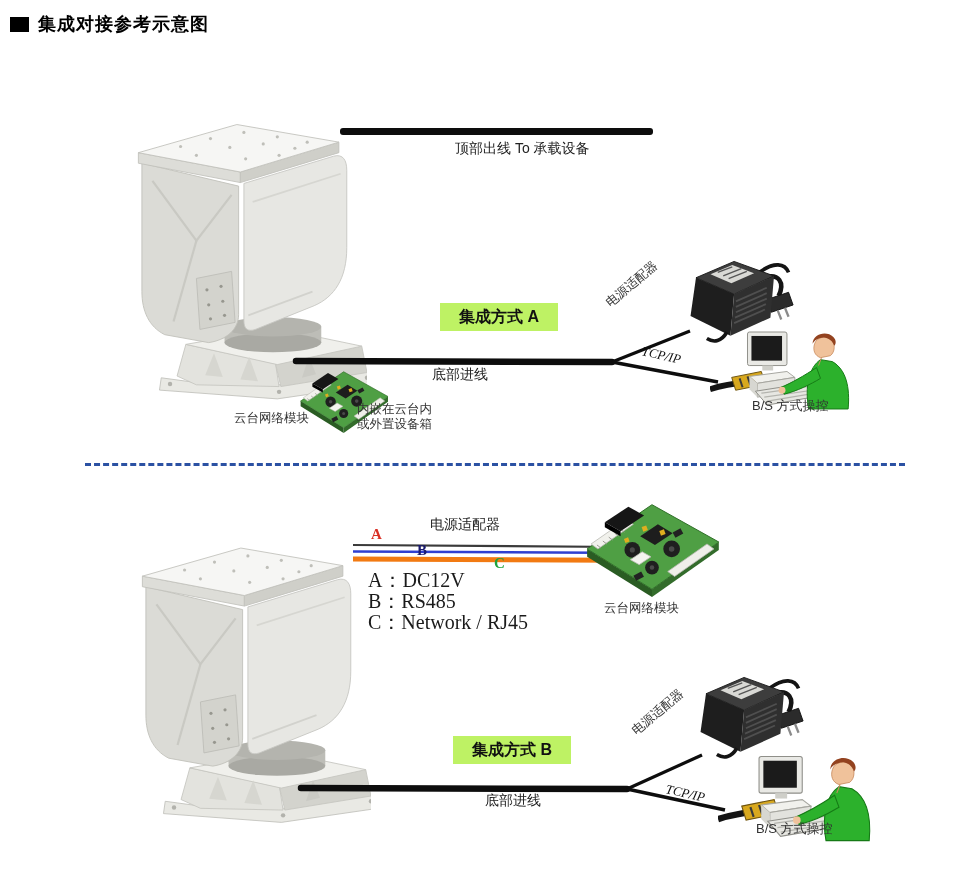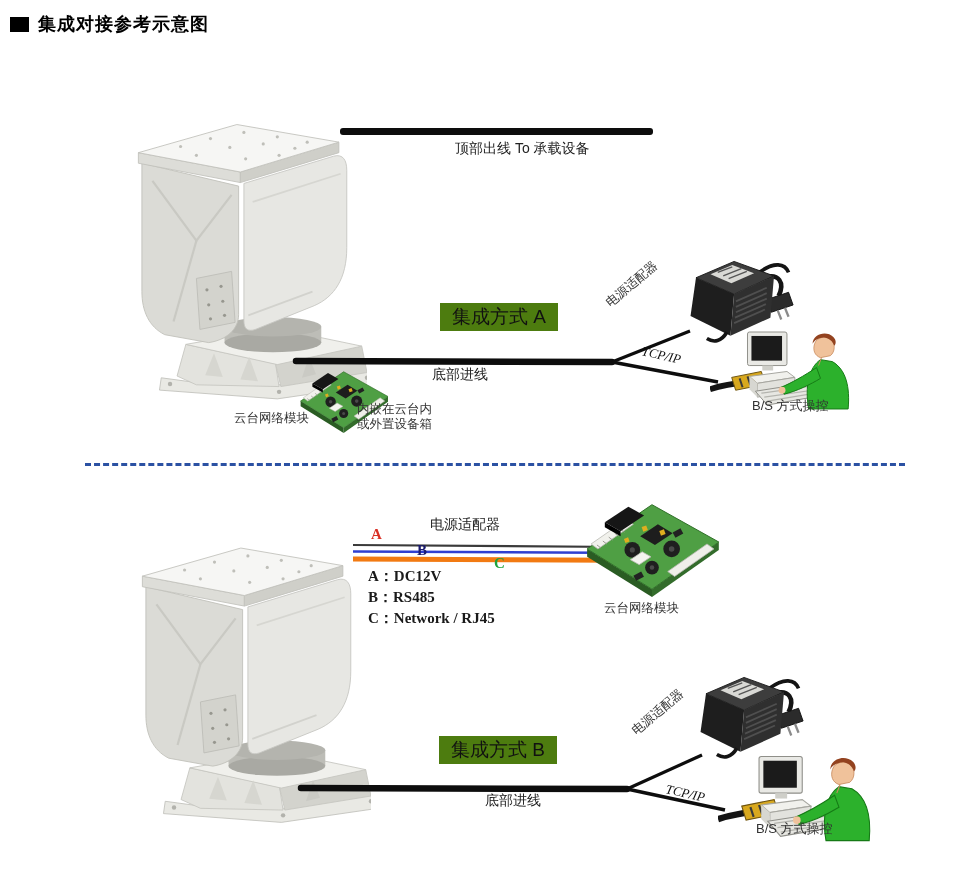--- a/index.html
+++ b/index.html
@@ -4,29 +4,29 @@
 <style>
   html,body{margin:0;padding:0;background:#ffffff;}
   #canvas{position:relative;width:960px;height:856px;background:#ffffff;overflow:hidden;
           font-family:"Liberation Sans","DejaVu Sans",sans-serif;color:#1a1a1a;}
   .abs{position:absolute;}
   .lbl{font-size:14px;color:#222;white-space:nowrap;}
   .lbl-sm{font-size:12.5px;color:#333;white-space:nowrap;}
   .title-row{position:absolute;left:10px;top:12px;display:flex;align-items:center;}
   .title-bullet{width:19px;height:15px;background:#000;margin-right:9px;}
   .title-text{font-size:18px;font-weight:bold;color:#000;letter-spacing:1px;}
-  .method-box{position:absolute;width:118px;height:28px;background:#4d7c0f;
+  .method-box{position:absolute;width:118px;height:28px;background:#bef264;
               display:flex;align-items:center;justify-content:center;
-              font-size:19px;font-weight:normal;color:#111;}
+              font-size:16px;font-weight:bold;color:#111;}
   .hline{position:absolute;background:#0d0d0d;border-radius:3px;}
   .sep{position:absolute;left:85px;top:463px;width:820px;border-top:3px dashed #2b51a3;}
   .rot{transform-origin:left center;}
   .tcpip{font-family:"Liberation Serif","DejaVu Serif",serif;font-style:italic;
          font-size:13px;color:#111;white-space:nowrap;}
-  .legend{font-family:"Liberation Serif","DejaVu Serif",serif;font-size:15px;color:#1a1a1a;white-space:nowrap;font-weight:bold;}
+  .legend{font-family:"Liberation Serif","DejaVu Serif",serif;font-size:20px;color:#1a1a1a;white-space:nowrap;}
   .wiretag{font-family:"Liberation Serif","DejaVu Serif",serif;font-size:15px;font-weight:bold;white-space:nowrap;}
 </style>
 </head>
 <body>
 
 <div id="canvas">
 
   <svg width="0" height="0" style="position:absolute" aria-hidden="true">
     <defs>
       <symbol id="pantilt" viewBox="0 0 290 315">
@@ -218,21 +218,21 @@
 
     <div class="abs legend" style="left:368px;top:567px">A：DC12V</div>
     <div class="abs legend" style="left:368px;top:588px">B：RS485</div>
     <div class="abs legend" style="left:368px;top:609px">C：Network / RJ45</div>
 
     <svg class="abs" style="left:577px;top:487px" width="148" height="113">
       <use href="#pcb"></use>
     </svg>
     <div class="abs lbl-sm" style="left:604px;top:600px">云台网络模块</div>
 
-    <div class="method-box" style="left:439px;top:736px">集成方式 B</div>
+    <div class="method-box" style="left:453px;top:736px">集成方式 B</div>
 
     <svg class="abs" style="left:297px;top:748px" width="440" height="70">
       <line x1="4" y1="40" x2="330" y2="41" stroke="#0d0d0d" stroke-width="6.5" stroke-linecap="round"></line>
       <line x1="330" y1="41" x2="405" y2="7" stroke="#0d0d0d" stroke-width="3.2"></line>
       <line x1="330" y1="41" x2="428" y2="62" stroke="#0d0d0d" stroke-width="3.6"></line>
     </svg>
     <div class="abs lbl" style="left:485px;top:792px">底部进线</div>
 
     <svg class="abs" style="left:686px;top:668px" width="118" height="96">
       <use href="#adapter"></use>

